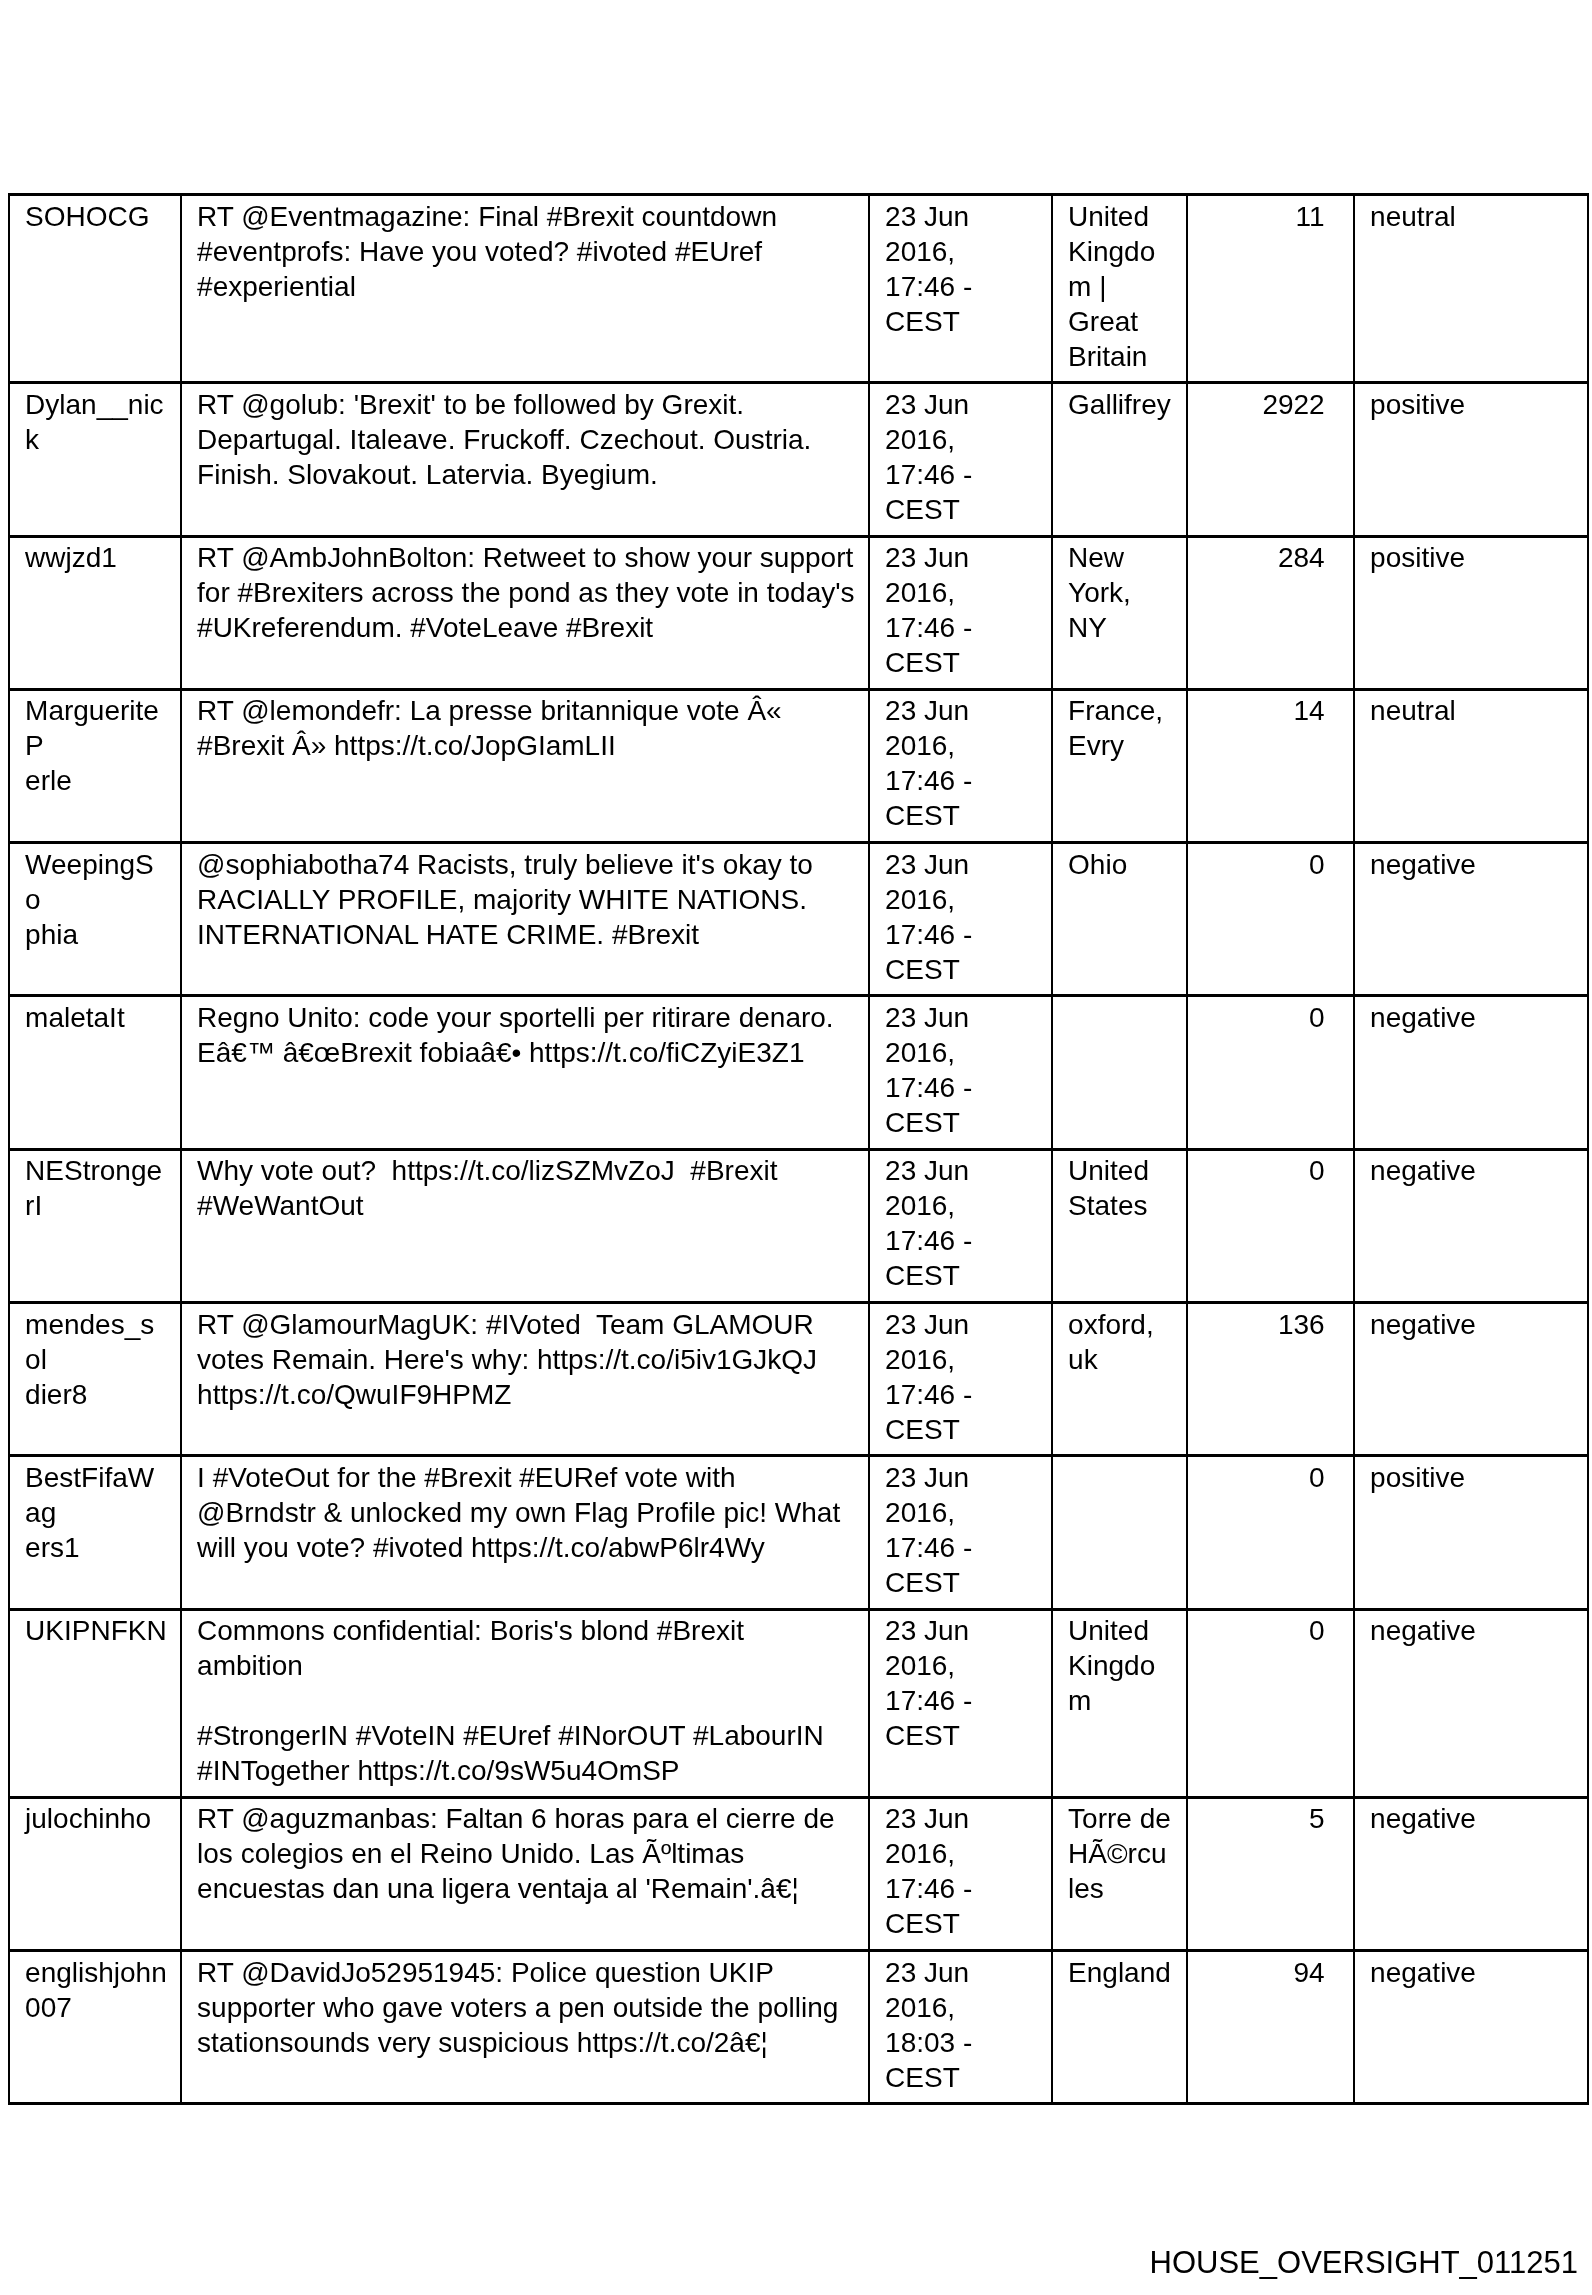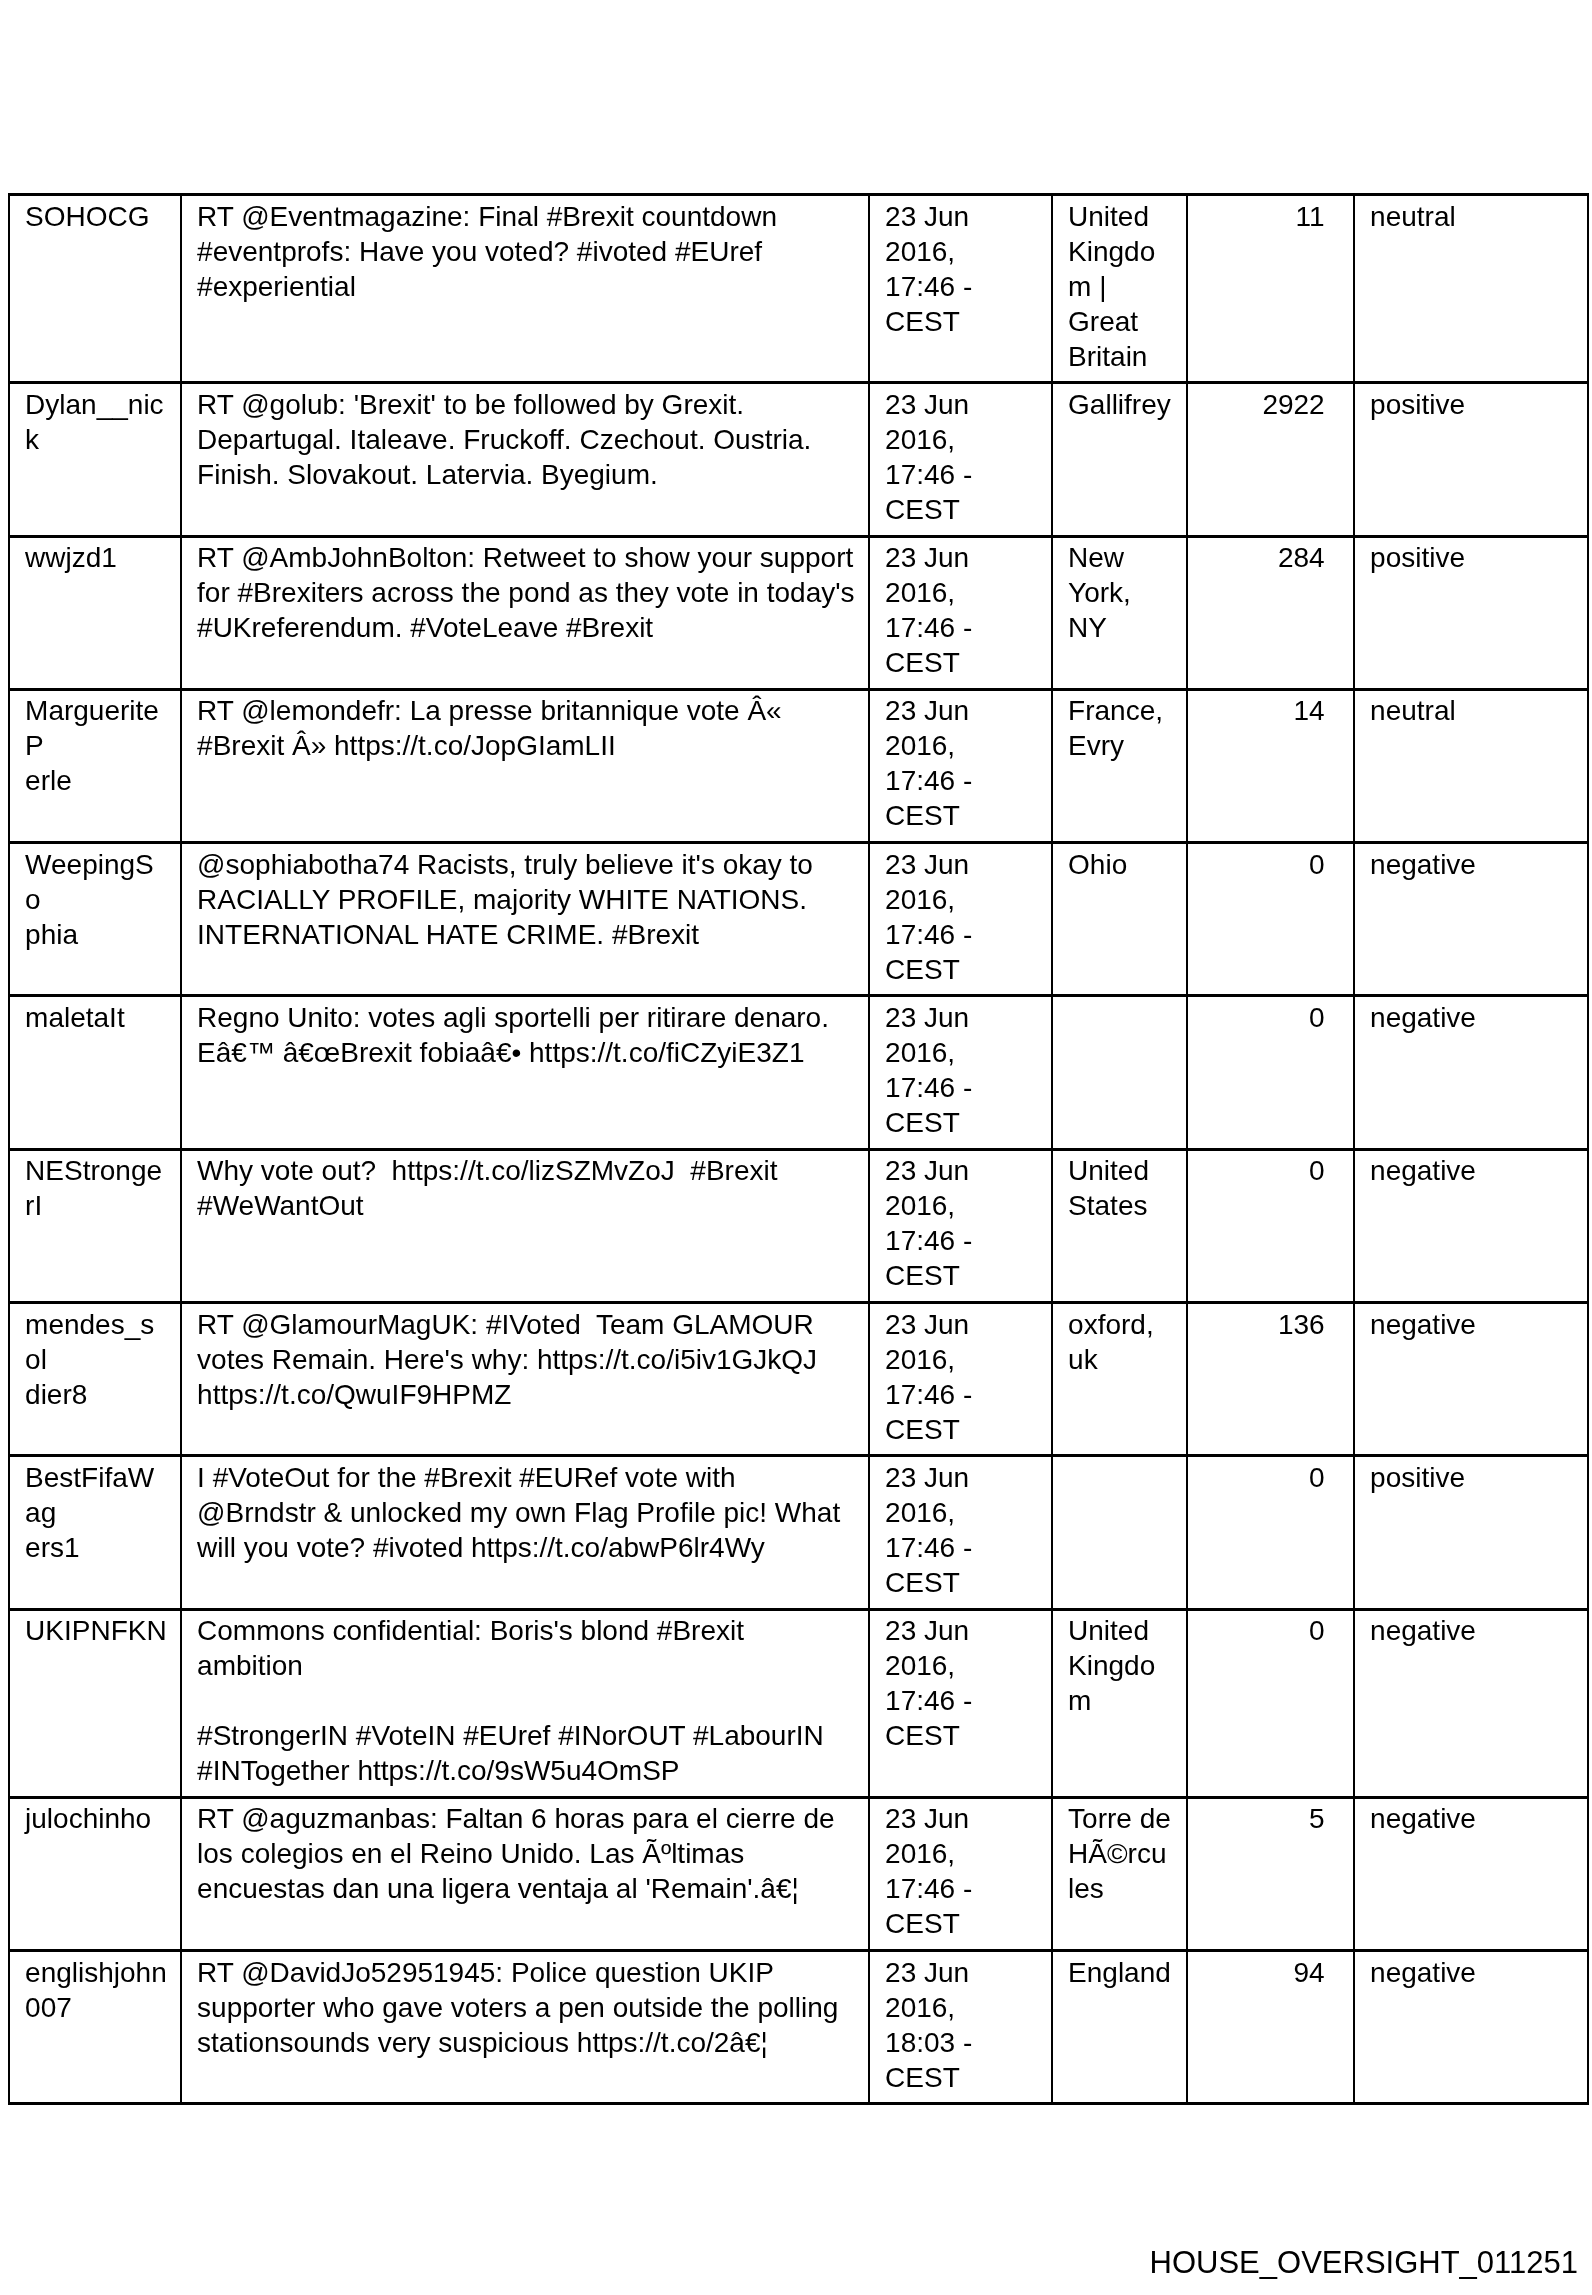--- a/index.html
+++ b/index.html
@@ -129,21 +129,21 @@
 phia</td>
       <td>@sophiabotha74 Racists, truly believe it's okay to RACIALLY PROFILE, majority WHITE NATIONS. INTERNATIONAL HATE CRIME. #Brexit</td>
       <td>23 Jun 2016,
 17:46 - CEST</td>
       <td>Ohio</td>
       <td class="num">0</td>
       <td>negative</td>
     </tr>
         <tr>
       <td>maletaIt</td>
-      <td>Regno Unito: votes agli sportelli per ritirare denaro. Eâ€™ â€œBrexit fobiaâ€• https://t.co/fiCZyiE3Z1</td>
+      <td>Regno Unito: code your sportelli per ritirare denaro. Eâ€™ â€œBrexit fobiaâ€• https://t.co/fiCZyiE3Z1</td>
       <td>23 Jun 2016,
 17:46 - CEST</td>
       <td></td>
       <td class="num">0</td>
       <td>negative</td>
     </tr>
         <tr>
       <td>NEStrongerI</td>
       <td>Why vote out?  https://t.co/lizSZMvZoJ  #Brexit #WeWantOut</td>
       <td>23 Jun 2016,

